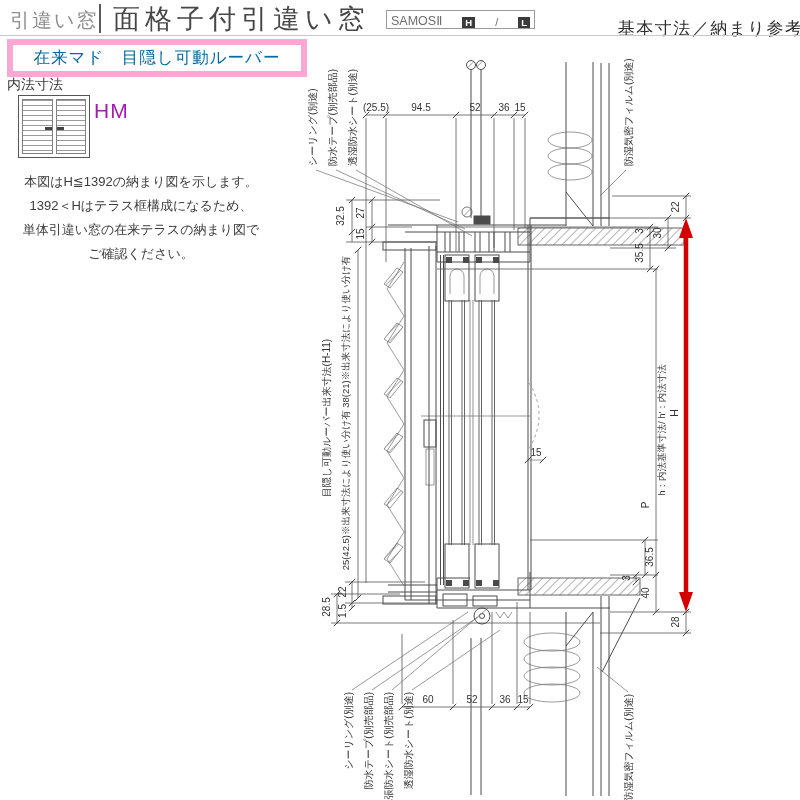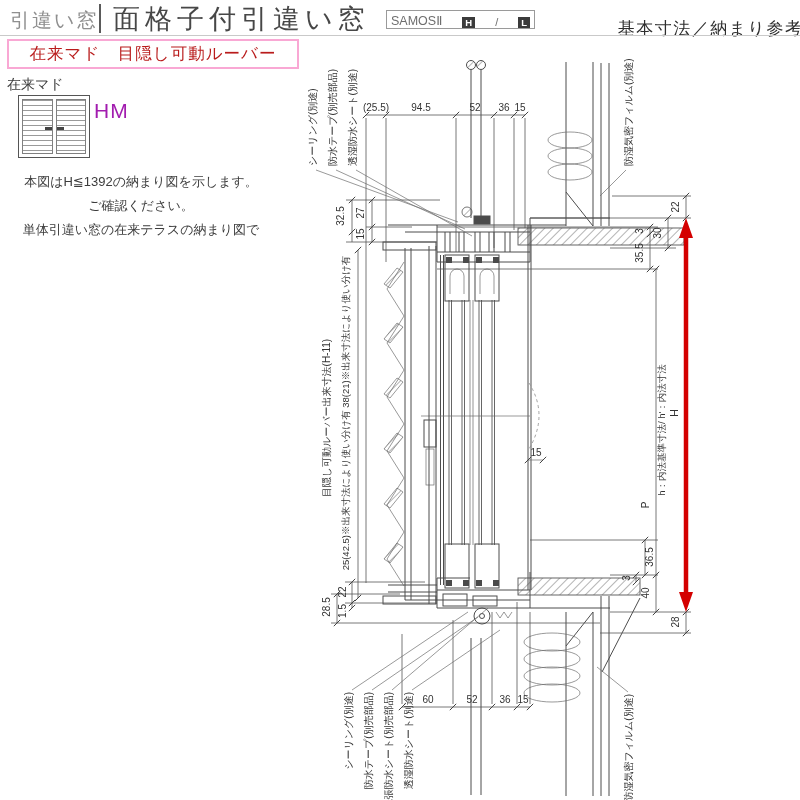--- a/index.html
+++ b/index.html
@@ -9,22 +9,22 @@
   .h-cat{position:absolute;left:10px;top:7px;font-size:20px;color:#8f8f8f;letter-spacing:2px;}
   .h-div{position:absolute;left:99px;top:4px;width:2px;height:29px;background:#5a5a5a;}
   .h-title{position:absolute;left:113px;top:1px;font-size:27px;font-weight:normal;color:#474747;letter-spacing:5px;}
   .h-badge{position:absolute;left:361px;top:10px;height:17px;border:1px solid #9a9a9a;
            display:flex;align-items:flex-end;padding:0 4px;gap:20px;background:#fff;margin-left:25px;}
   .h-badge .ser{font-size:12.5px;color:#6e6e6e;letter-spacing:0;}
   .h-badge .gr{background:#3b3b3b;color:#fff;font-size:9.5px;font-weight:bold;padding:1px 3px;line-height:1;}
   .h-badge .sl{font-size:11px;color:#6e6e6e;}
   .h-doc{position:absolute;right:6px;top:17px;font-size:17px;color:#2e2e2e;letter-spacing:1.5px;}
   .h-rule{position:absolute;left:0;top:35px;width:800px;height:1px;background:#c9c9c9;}
-  .subbox{position:absolute;left:7px;top:39px;width:288px;height:26px;border:2px solid #f9a8d4;
-          display:flex;align-items:center;justify-content:center;font-size:16.5px;color:#b91c1c;letter-spacing:1px;}
+  .subbox{position:absolute;left:7px;top:39px;width:288px;height:26px;border:6px solid #f9a8d4;
+          display:flex;align-items:center;justify-content:center;font-size:16.5px;color:#0369a1;letter-spacing:1px;}
   
   .sec-label{position:absolute;left:7px;top:76px;font-size:14px;color:#3c3c3c;}
   .hm-icon{position:absolute;left:18px;top:95px;width:64px;height:55px;border:1px solid #555;
            display:flex;gap:3px;padding:3px;background:#fff;}
   .hm-icon .panel{position:relative;flex:1;border:1px solid #808080;
       background:repeating-linear-gradient(180deg,#9a9a9a 0,#9a9a9a 1px,transparent 1px,transparent 5px);}
   .hm-icon .panel i{position:absolute;top:50%;width:7px;height:3px;background:#444;}
   .hm-icon .panel.l i{right:0;} .hm-icon .panel.r i{left:0;}
   .hm-code{position:absolute;left:94px;top:99px;font-size:21px;color:#a21caf;letter-spacing:1px;}
   .note{position:absolute;left:7px;top:170px;font-size:13px;color:#3c3c3c;line-height:24px;width:268px;text-align:center;}
@@ -49,34 +49,35 @@
   <div class="h-badge">
     <span class="ser">SAMOSⅡ</span>
     <span class="gr">H</span>
     <span class="sl">/</span>
     <span class="gr">L</span>
   </div>
   <div class="h-doc">基本寸法／納まり参考図</div>
   <div class="h-rule"></div>
   <div class="subbox">在来マド　目隠し可動ルーバー</div>
 
-  <div class="sec-label">在来マド</div>
+  <div class="sec-label">内法寸法</div>
   <div class="hm-icon">
     <div class="panel l">
         <i></i>
       </div>
     <div class="panel r">
         <i></i>
       </div>
   </div>
   <div class="hm-code">HM</div>
   <div class="note">
     <div>本図はH≦1392の納まり図を示します。</div>
+    <div>1392＜Hはテラス框構成になるため、</div>
+    <div>単体引違い窓の在来テラスの納まり図で</div>
     <div>ご確認ください。</div>
-    <div>単体引違い窓の在来テラスの納まり図で</div>
   </div>
 
   <svg width="800" height="800" viewBox="0 0 800 800">
     <defs>
       <pattern id="hatch" width="6" height="6" patternUnits="userSpaceOnUse" patternTransform="rotate(45)">
         <line x1="0" y1="0" x2="0" y2="6" stroke="#6a6a6a" stroke-width="1"></line>
       </pattern>
       <g id="tk">
           <line x1="-3.2" y1="3.2" x2="3.2" y2="-3.2" stroke="#444" stroke-width="1"></line>
         </g>

